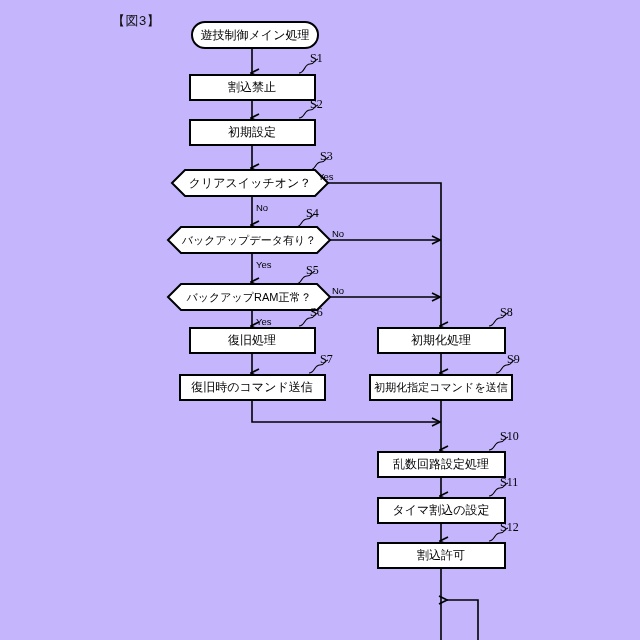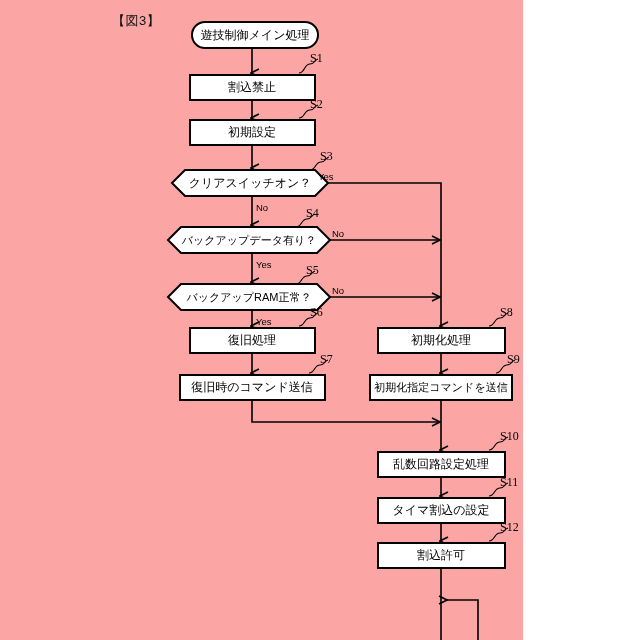--- a/index.html
+++ b/index.html
@@ -1,18 +1,18 @@
 <!DOCTYPE html>
 <html><head>
 <meta charset="utf-8">
 <style>
   html,body{margin:0;padding:0;background:#fff;}
   body{width:640px;height:640px;overflow:hidden;
        font-family:"Liberation Sans","DejaVu Sans",sans-serif;}
-  #sheet{position:relative;width:523px;height:640px;background:#fca5a5;}
+  #sheet{position:relative;width:640px;height:640px;background:#c4b5fd;}
   #fig-label{position:absolute;left:112px;top:12px;font-size:13px;color:#111;
              letter-spacing:0.5px;white-space:nowrap;}
   svg{position:absolute;left:0;top:0;width:640px;height:640px;}
   .shape{fill:#ffffff;stroke:#000000;stroke-width:2;}
   .line{stroke:#000000;stroke-width:1.6;fill:none;}
   .line-thin{stroke:#000000;stroke-width:1.2;fill:none;}
   .node-label{font-family:"Liberation Sans","DejaVu Sans",sans-serif;
               font-size:12px;fill:#000;text-anchor:middle;dominant-baseline:middle;}
   .node-label.small{font-size:11px;}
   .step-label{font-family:"Liberation Serif","DejaVu Serif",serif;

